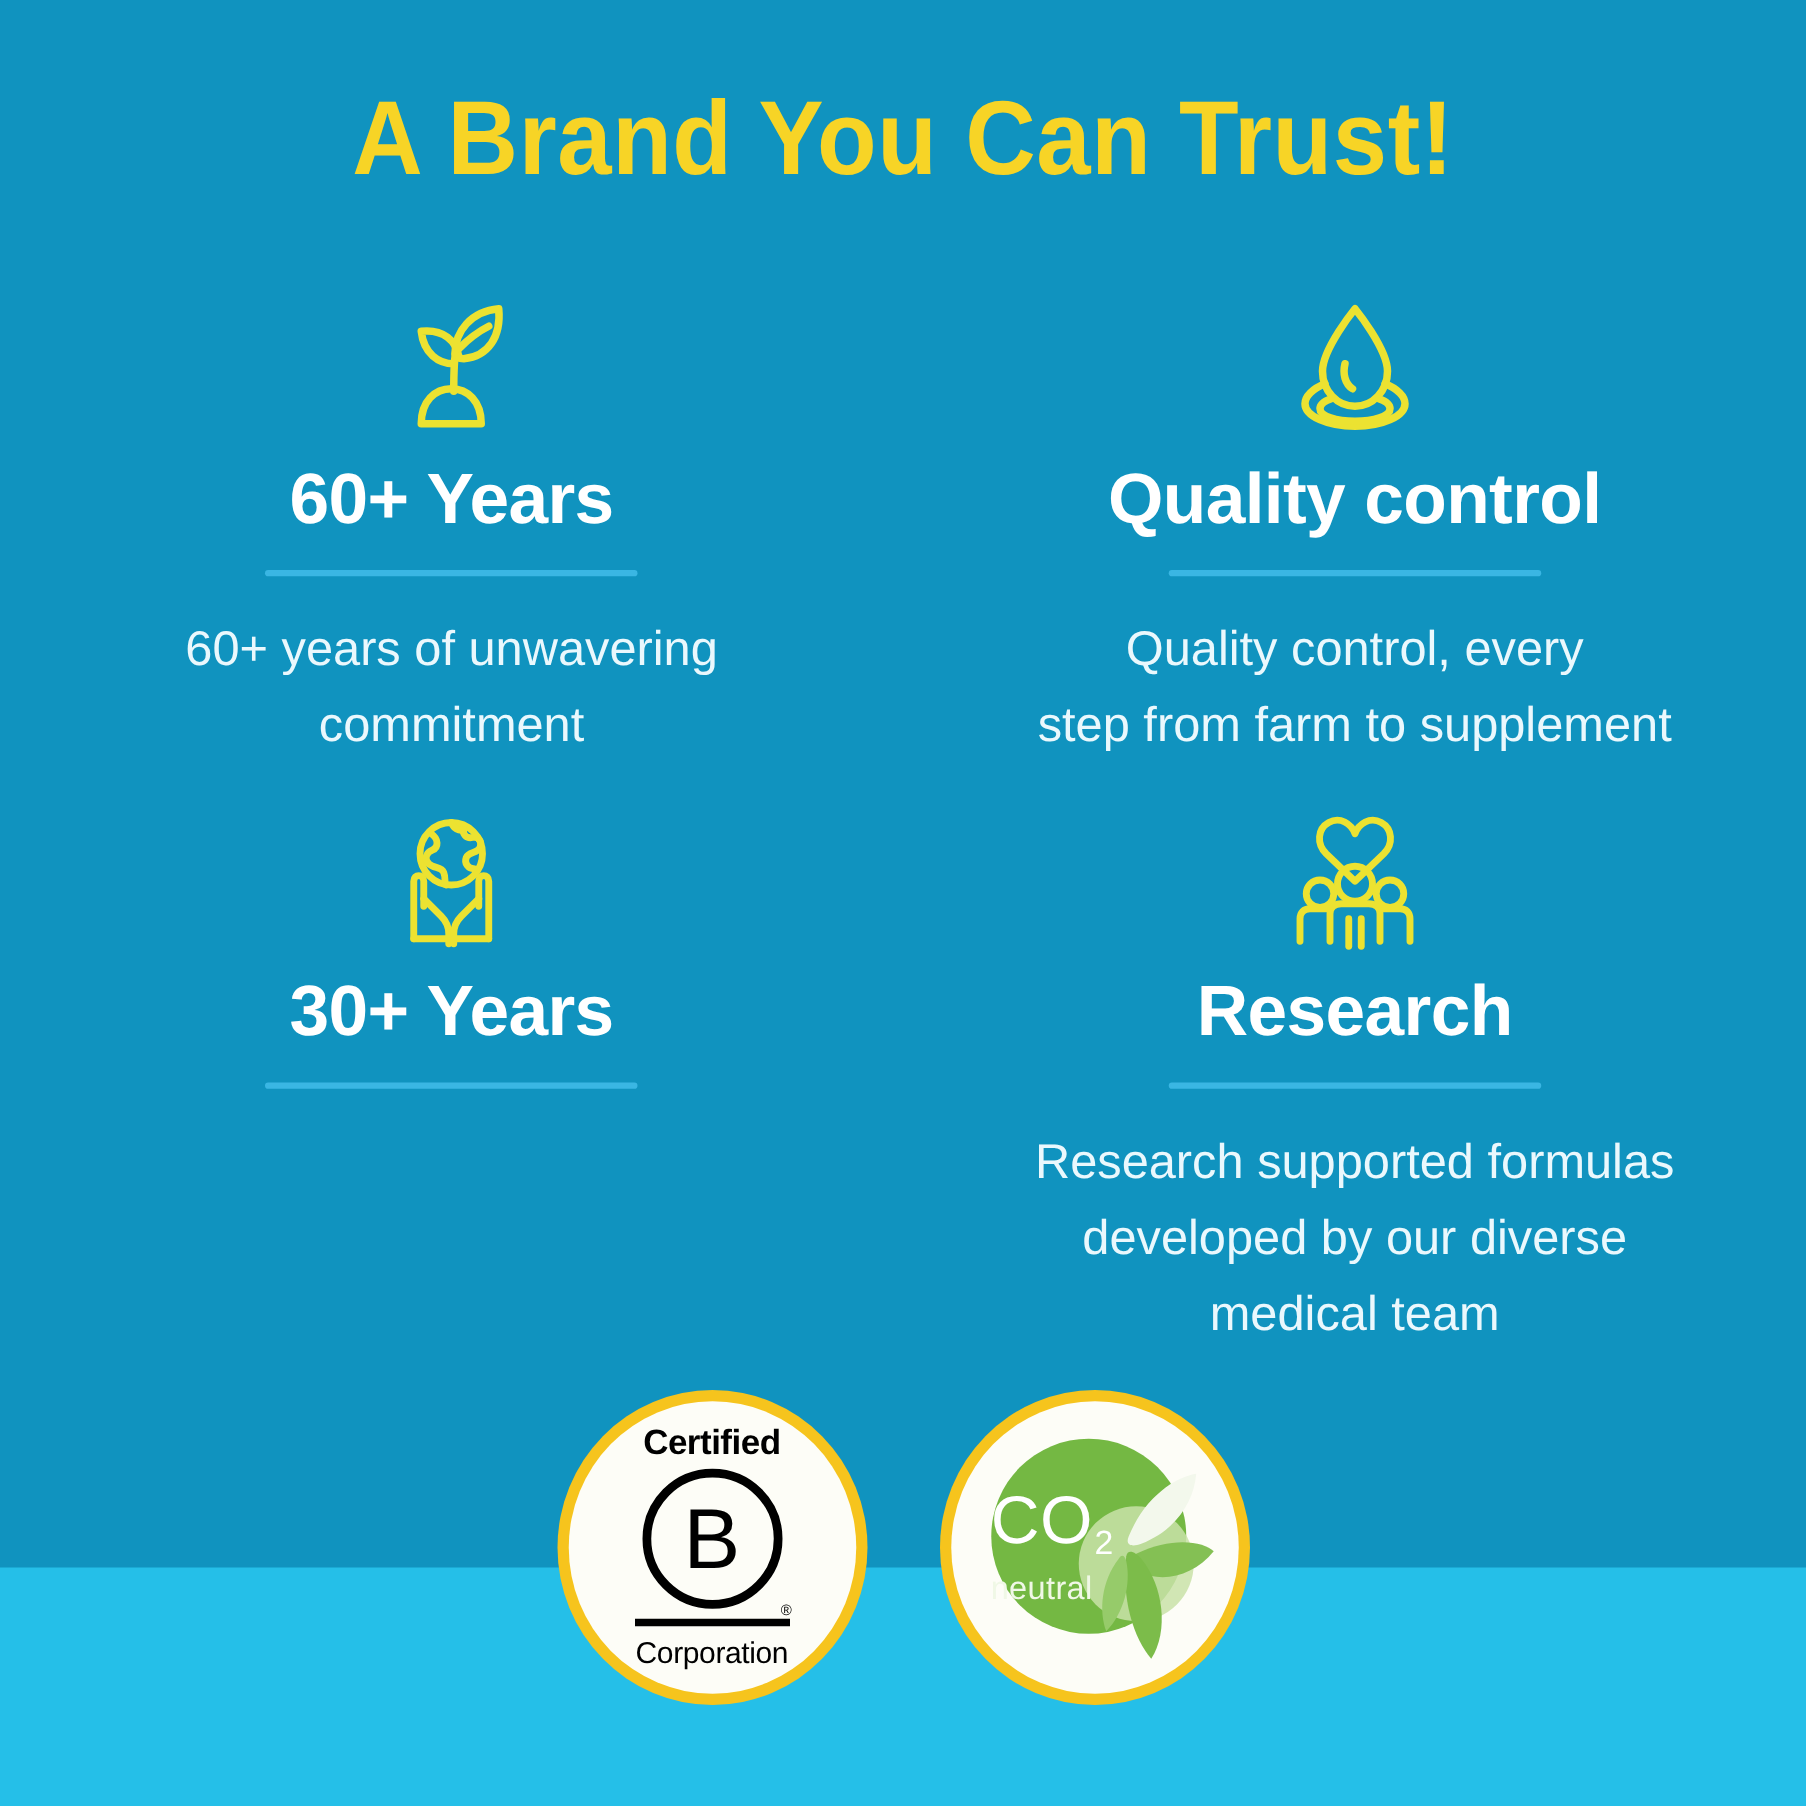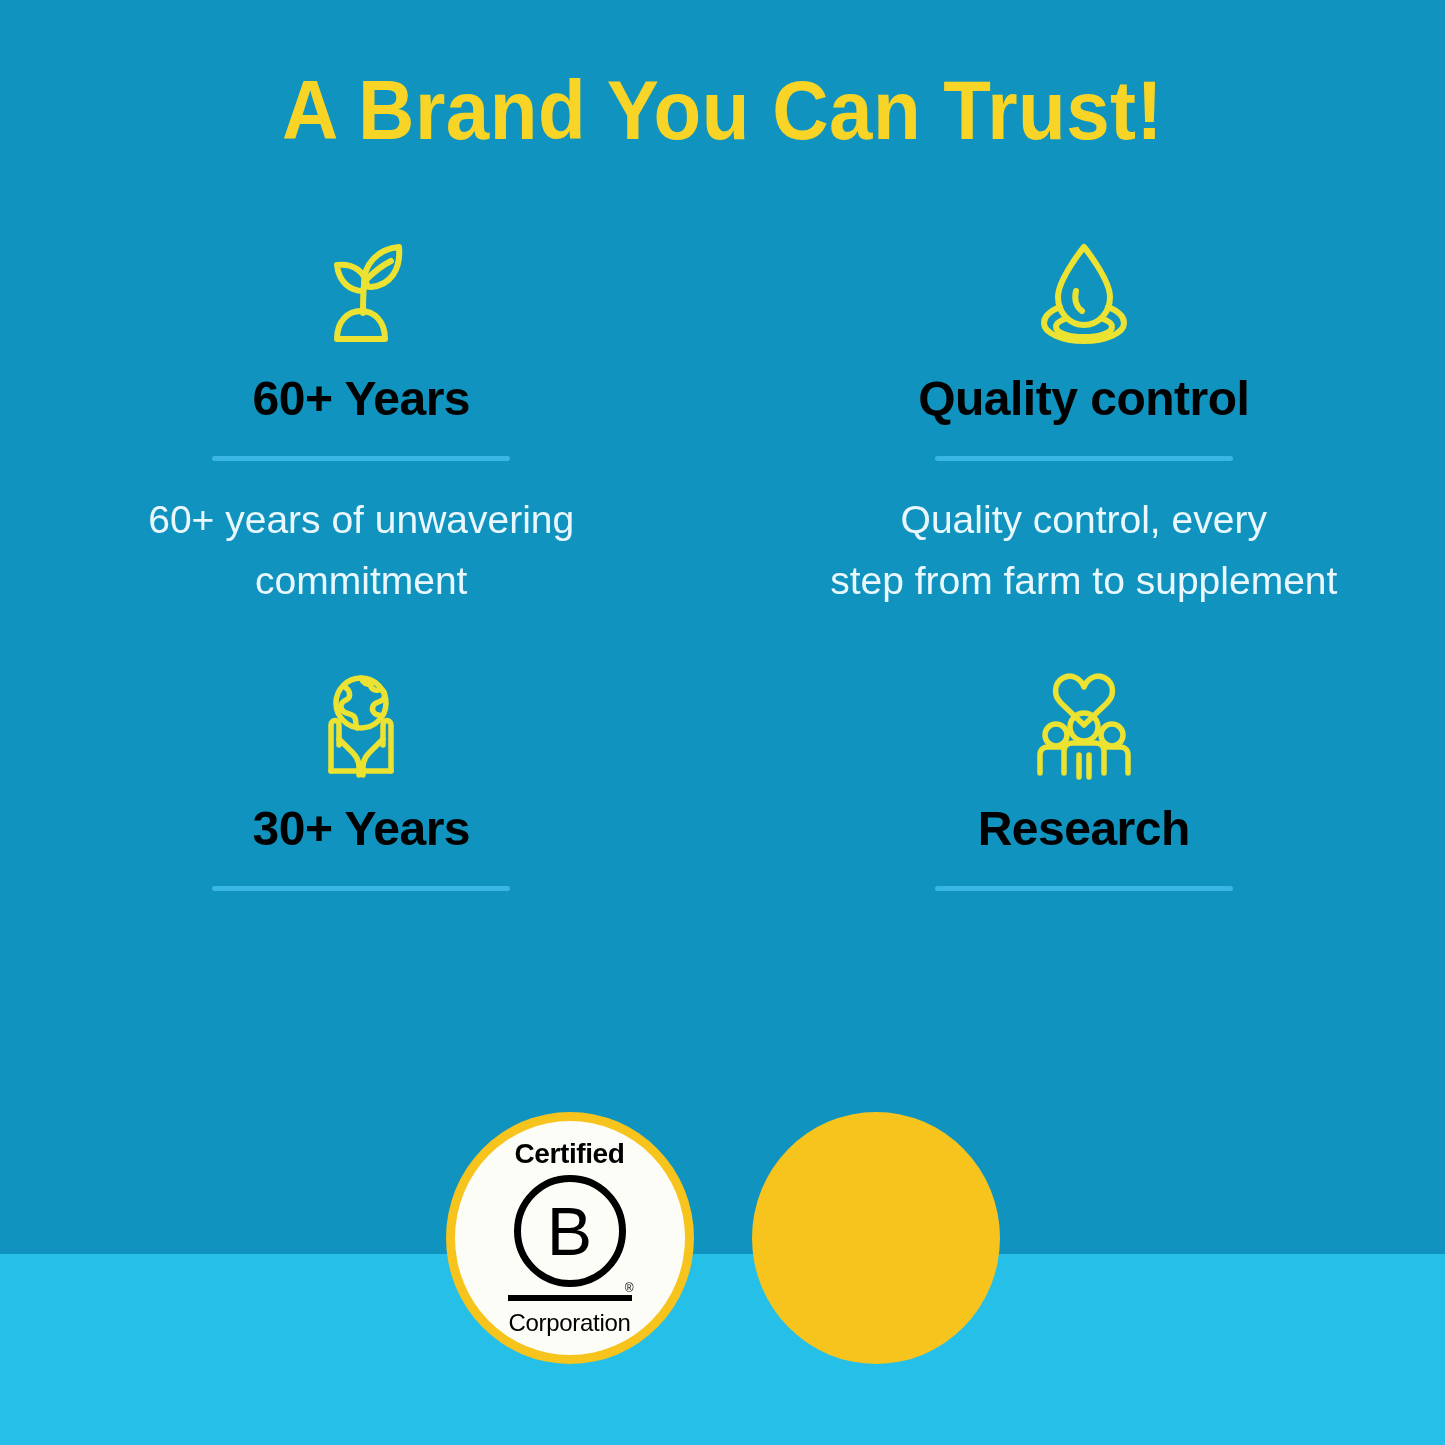--- a/index.html
+++ b/index.html
@@ -71,24 +71,24 @@
     width: 150px;
     height: 130px;
     display: flex;
     align-items: center;
     justify-content: center;
   }
   .icon-wrap svg { display: block; }
 
   .feat-title {
     margin-top: 8px;
-    font-size: 48px;
+    font-size: 57px;
     line-height: 62px;
     font-weight: 700;
-    color: #000000;
+    color: #ffffff;
     letter-spacing: -0.5px;
     text-align: right;
     white-space: nowrap;
   }
   .divider {
     margin-top: 26px;
     width: 298px;
     height: 5px;
     border-radius: 3px;
     background: #3ab6e3;
@@ -297,20 +297,23 @@
           <circle cx="88" cy="70" r="11"></circle>
           <path d="M16 108 L16 90 C16 85 19 82 24 82 L40 82"></path>
           <path d="M104 108 L104 90 C104 85 101 82 96 82 L80 82"></path>
           <path d="M40 108 L40 86 C40 81 44 78 49 78 L71 78 C76 78 80 81 80 86 L80 108"></path>
           <path d="M55 90 L55 112"></path>
           <path d="M65 90 L65 112"></path>
         </svg>
       </div>
       <div class="feat-title">Research</div>
       <div class="divider"></div>
+      <div class="feat-desc">Research supported formulas
+developed by our diverse
+medical team</div>
     </div>
 
   </div>
 
   <div class="badges">
 
     <div class="badge">
       <div class="badge-ring"></div>
       <div class="badge-face">
         <div class="bcorp">
@@ -320,17 +323,35 @@
             <div class="bcorp-rule"></div>
             <div class="bcorp-reg">®</div>
           </div>
           <div class="bcorp-corporation">Corporation</div>
         </div>
       </div>
     </div>
 
     <div class="badge">
       <div class="badge-ring"></div>
+      <div class="badge-face">
+        <div class="co2-inner">
+          <svg width="210" height="210" viewBox="0 0 210 210" style="position:absolute;left:0;top:0;">
+            <circle cx="100" cy="96" r="78" fill="#74b843"></circle>
+            <circle cx="138" cy="118" r="46" fill="#c9e2a8" opacity="0.85"></circle>
+            <path d="M132 96 C146 62 172 48 186 46 C184 70 168 92 142 102 C134 105 129 103 132 96 Z" fill="#f3f8ec"></path>
+            <path d="M138 110 C166 96 192 100 200 108 C184 128 158 134 140 124 C133 120 132 114 138 110 Z" fill="#84c054"></path>
+            <path d="M130 112 C126 146 136 178 150 194 C164 172 160 136 142 114 C137 108 131 106 130 112 Z" fill="#7cbc4a"></path>
+            <path d="M124 114 C110 132 108 156 114 172 C128 158 134 134 130 116 C129 111 126 110 124 114 Z" fill="#96cb6a"></path>
+          </svg>
+          <div class="co2-text">
+            <div class="co2-main">
+              <span>CO</span><sub>2</sub>
+            </div>
+            <div class="co2-sub">neutral</div>
+          </div>
+        </div>
+      </div>
     </div>
 
   </div>
 
 </div>
 
 </body></html>

